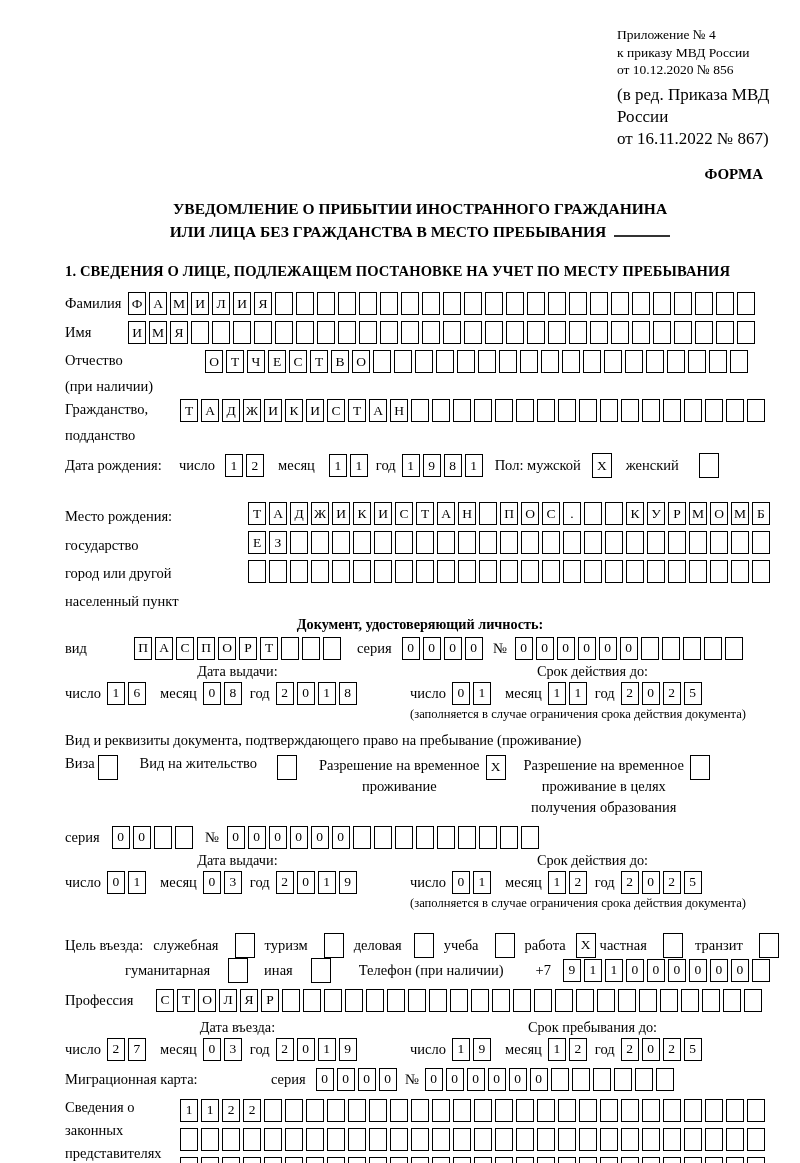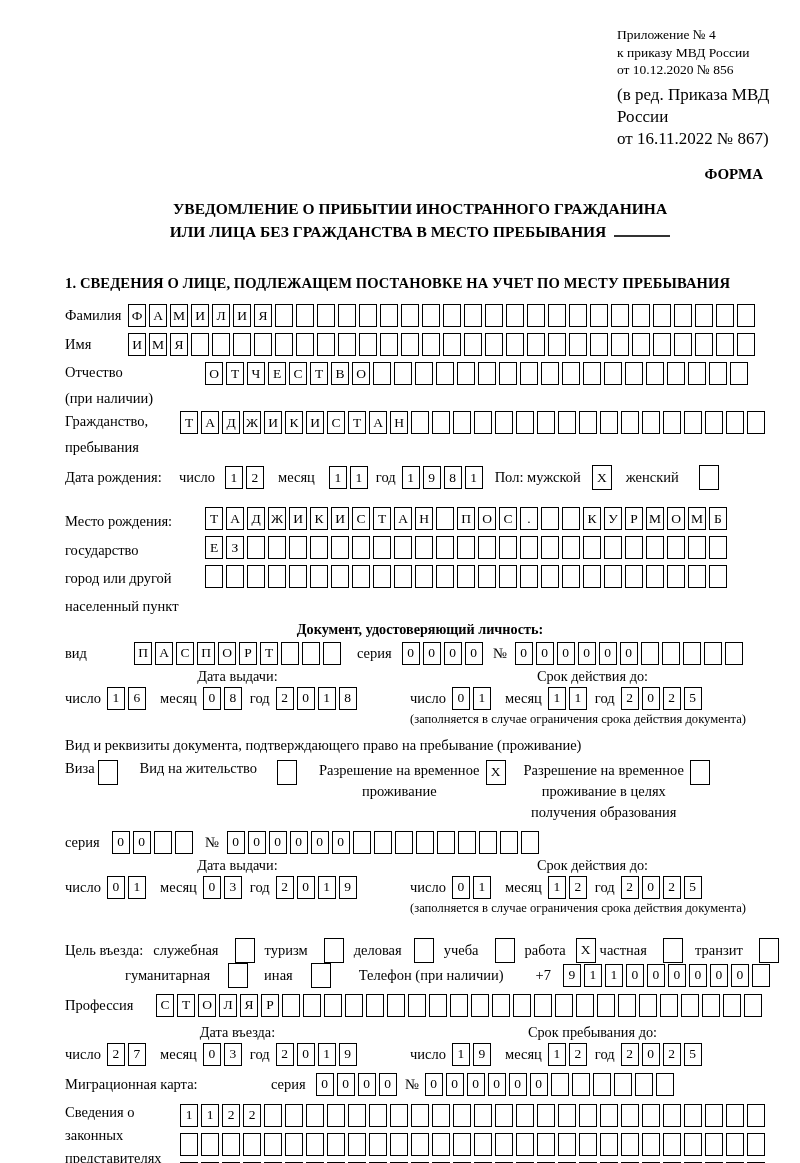--- a/index.html
+++ b/index.html
@@ -10,21 +10,21 @@
     font-family:"Liberation Serif","DejaVu Serif",serif;
     padding:26px 25px 10px 65px; font-size:14.5px;
   }
   
   .appendix{margin-left:552px; font-size:13.5px; line-height:1.3;}
   .appendix .ed{margin-top:5px; font-size:17px;}
   .forma{ text-align:right; padding-right:12px; font-weight:bold; font-size:15px; margin-top:16px;}
   
   .title{text-align:center; font-weight:bold; font-size:15.5px; line-height:1.5; margin-top:14px;}
   .blank-line{display:inline-block; width:56px; border-bottom:2.2px solid #333; height:0.85em; margin-left:8px;}
-  .sec-heading{font-weight:bold; font-size:14.6px; margin-top:32px; letter-spacing:0.1px;}
+  .sec-heading{font-weight:bold; font-size:14.6px; margin-top:20px; letter-spacing:0.1px;}
   
   .cells{display:inline-flex; gap:3px; flex:none;}
   .cell{
     box-sizing:border-box; flex:none;
     width:18px; height:23px; border:1.7px solid #000;
     display:inline-flex; align-items:center; justify-content:center;
     font-size:13.5px; background:#fff;
   }
   .cb .cell{width:20px; height:25px;}
   
@@ -174,21 +174,21 @@
         <span class="cell"></span>
         <span class="cell"></span>
         <span class="cell"></span>
         <span class="cell"></span>
       </div>
   </div>
 
   <div class="frow" style="margin-top:2px;">
     <div class="lblcol" style="width:115px;">
       <div>Гражданство,</div>
-      <div style="margin-top:5px;">пребывания</div>
+      <div style="margin-top:5px;">подданство</div>
     </div>
     <div class="cells">
         <span class="cell">Т</span>
         <span class="cell">А</span>
         <span class="cell">Д</span>
         <span class="cell">Ж</span>
         <span class="cell">И</span>
         <span class="cell">К</span>
         <span class="cell">И</span>
         <span class="cell">С</span>
@@ -238,21 +238,21 @@
     <span class="lbl" style="margin-left:12px;">Пол: мужской</span>
     <span class="cells cb" style="margin-left:5px;">
         <span class="cell">X</span>
       </span>
     <span class="lbl" style="margin-left:14px;">женский</span>
     <span class="cells cb" style="margin-left:14px;">
         <span class="cell"></span>
       </span>
   </div>
 
-  <div class="frow" style="margin-top:17px;">
+  <div class="frow" style="margin-top:24px;gap:43px;">
     <div class="lblcol" style="width:140px; line-height:1.95;">
       <div>Место рождения:</div>
       <div>государство</div>
       <div>город или другой</div>
       <div>населенный пункт</div>
     </div>
     <div class="vrows">
       <div class="cells">
           <span class="cell">Т</span>
           <span class="cell">А</span>

